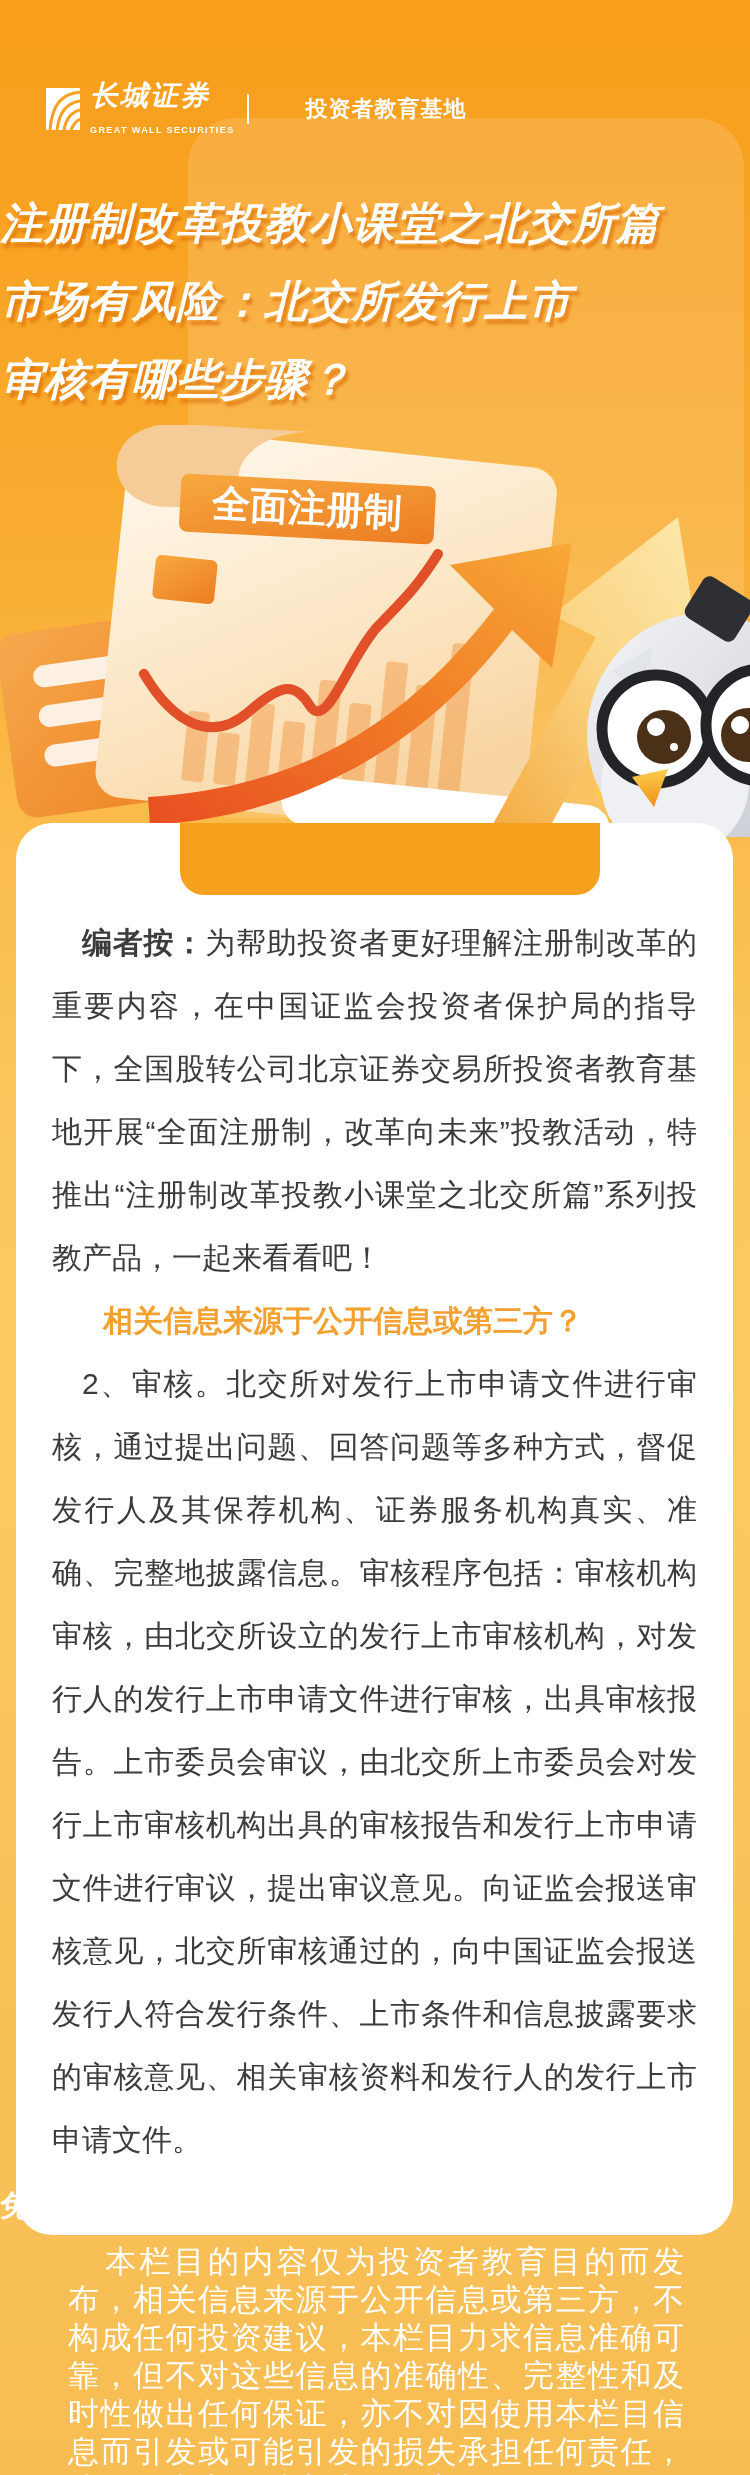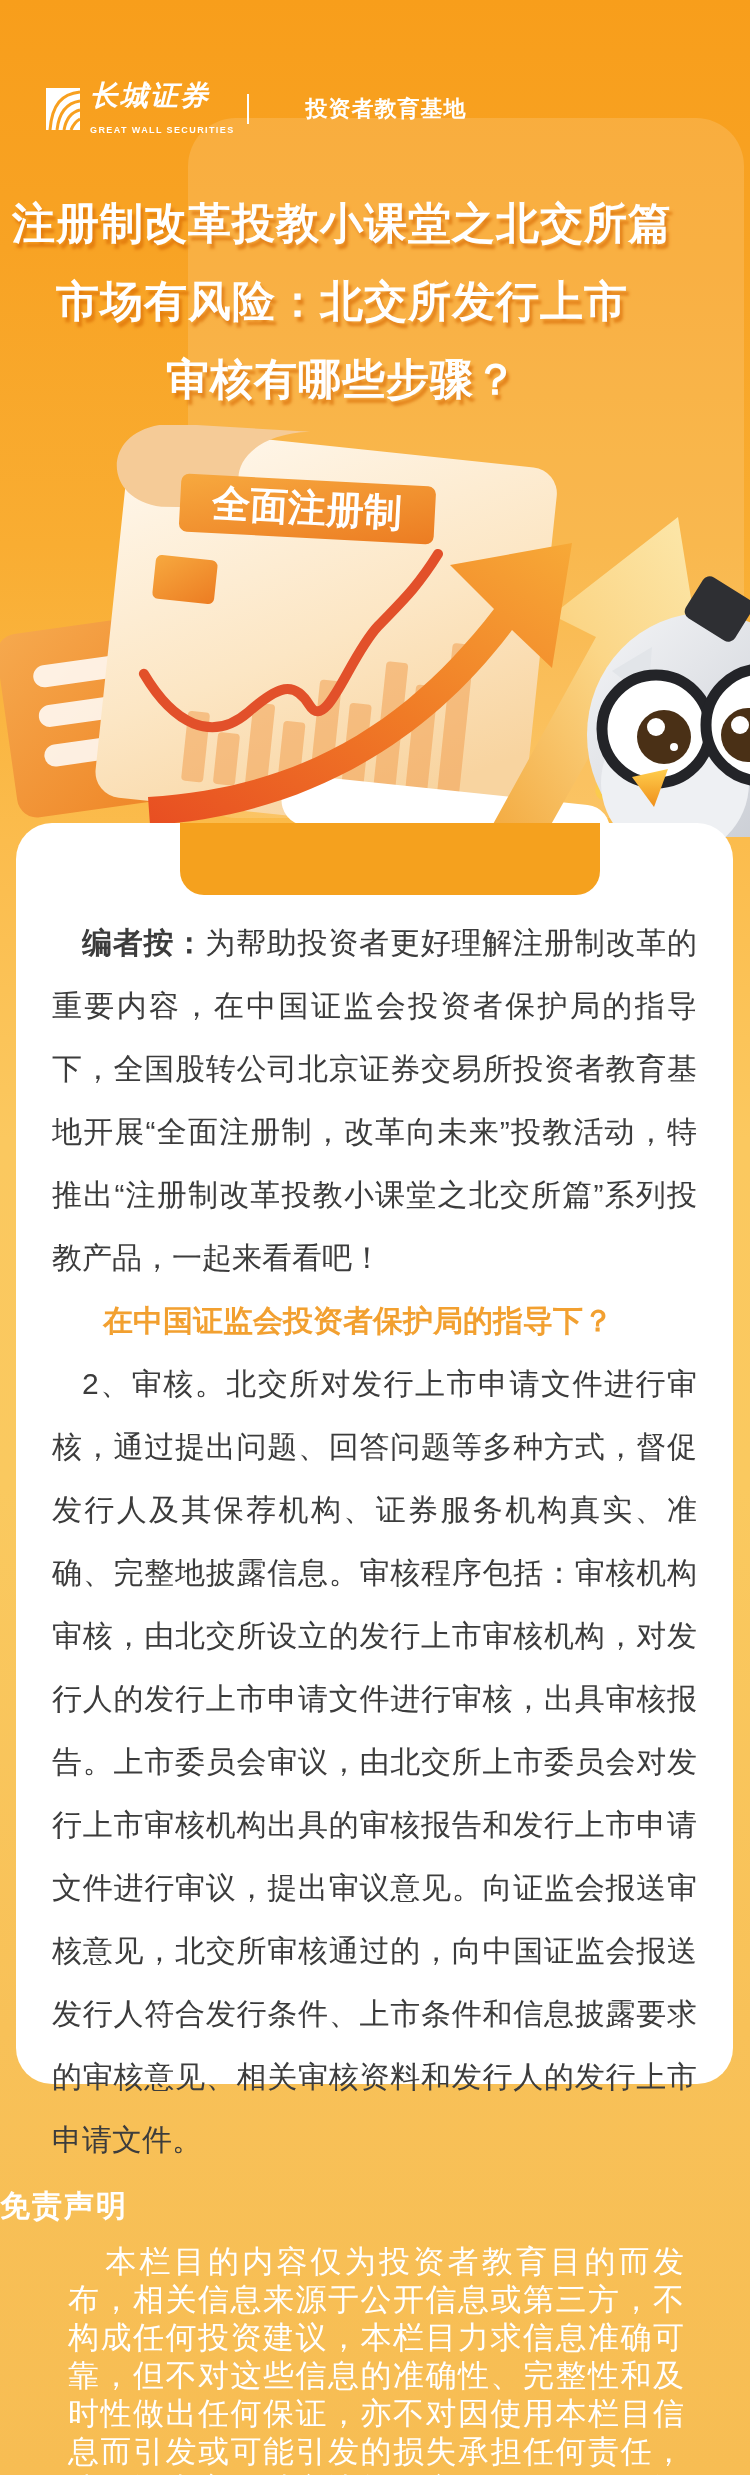--- a/index.html
+++ b/index.html
@@ -14,27 +14,27 @@
   .logo-icon{width:34px;height:42px;margin-right:10px;}
   .brand-block{display:flex;flex-direction:column;line-height:1;}
   .brand-cn{color:#fff;font-size:28px;font-weight:bold;font-style:italic;letter-spacing:2px;font-family:"Liberation Serif","DejaVu Serif",serif;}
   .brand-en{color:#fff;font-size:9px;letter-spacing:1.4px;margin-top:16px;font-weight:bold;}
   .logo-sep{width:2px;height:30px;background:#fff;margin:0 10px 0 12px;}
   .division{color:#fff;font-size:22px;font-weight:bold;letter-spacing:1px;margin-left:47px;}
   
   .bg-panel{position:absolute;top:118px;left:188px;width:556px;height:700px;border-radius:48px;
     background:rgba(255,255,255,0.14);z-index:0;}
   
-  .title{position:absolute;top:184px;left:0;width:684px;text-align:center;z-index:2;
+  .title{position:absolute;top:184px;left:0;width:684px;z-index:2;
     color:#fff;font-weight:bold;font-size:43px;line-height:78px;letter-spacing:1px;
-    text-shadow:3px 5px 3px rgba(213,101,0,0.6);}
+    text-shadow:3px 5px 3px rgba(213,101,0,0.6);font-style:italic;}
   
   .illu{position:absolute;top:425px;left:0;z-index:1;}
   
-  .card{position:absolute;top:823px;left:16px;width:717px;height:1261px;background:#fff;
+  .card{position:absolute;top:823px;left:16px;width:717px;height:1412px;background:#fff;
     border-radius:36px;z-index:2;box-sizing:border-box;padding:88px 36px 0 36px;}
   .card-tab{position:absolute;top:0;left:164px;width:420px;height:72px;background:#F5A11E;
     border-radius:0 0 24px 24px;}
   .card p{margin:0;color:#3C3C3C;font-size:30px;line-height:63px;text-align:justify;text-indent:1em;}
   .card p.q{color:#F2A030;font-weight:bold;text-indent:1.7em;}
   .note-label{font-weight:bold;}
   
   .disclaimer{position:absolute;top:2186px;left:0;width:750px;z-index:1;color:#fff;}
   .disclaimer h3{margin:0 0 14px 0;text-align:left;font-size:30px;font-weight:bold;letter-spacing:2px;}
   .disclaimer .body{margin:16px;padding:0 50px 0 52px;font-size:31px;line-height:38px;
@@ -162,21 +162,21 @@
       <circle cx="740" cy="300" r="9" fill="#FFFFFF"></circle>
       <path d="M632,352 L668,344 L654,382 Z" fill="url(#gBeak)"></path>
     </g>
   </svg>
 
   <div class="card">
     <div class="card-tab"></div>
 
     <p><span class="note-label">编者按：</span><span>为帮助投资者更好理解注册制改革的重要内容，在中国证监会投资者保护局的指导下，全国股转公司北京证券交易所投资者教育基地开展“全面注册制，改革向未来”投教活动，特推出“注册制改革投教小课堂之北交所篇”系列投教产品，一起来看看吧！</span></p>
 
-    <p class="q">在中国证监会投资者保护局的指导下？</p>
+    <p class="q">相关信息来源于公开信息或第三方？</p>
 
     <p>2、审核。北交所对发行上市申请文件进行审核，通过提出问题、回答问题等多种方式，督促发行人及其保荐机构、证券服务机构真实、准确、完整地披露信息。审核程序包括：审核机构审核，由北交所设立的发行上市审核机构，对发行人的发行上市申请文件进行审核，出具审核报告。上市委员会审议，由北交所上市委员会对发行上市审核机构出具的审核报告和发行上市申请文件进行审议，提出审议意见。向证监会报送审核意见，北交所审核通过的，向中国证监会报送发行人符合发行条件、上市条件和信息披露要求的审核意见、相关审核资料和发行人的发行上市申请文件。</p>
 
   </div>
 
   <div class="disclaimer">
     <h3>免责声明</h3>
     <p class="body">本栏目的内容仅为投资者教育目的而发布，相关信息来源于公开信息或第三方，不构成任何投资建议，本栏目力求信息准确可靠，但不对这些信息的准确性、完整性和及时性做出任何保证，亦不对因使用本栏目信息而引发或可能引发的损失承担任何责任，请投资者审慎独立决策。市场有风险，投资需谨慎。</p>
   </div>
 

